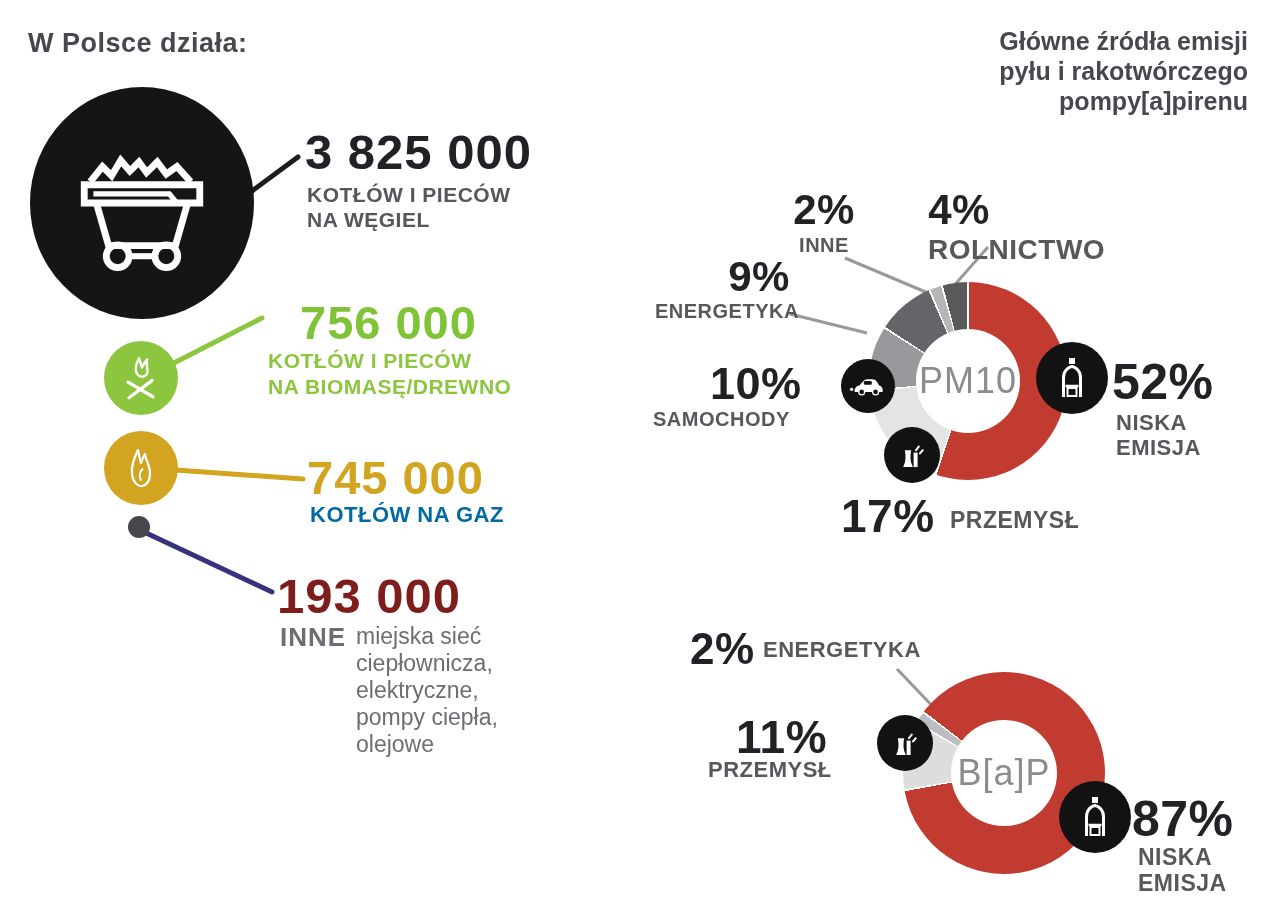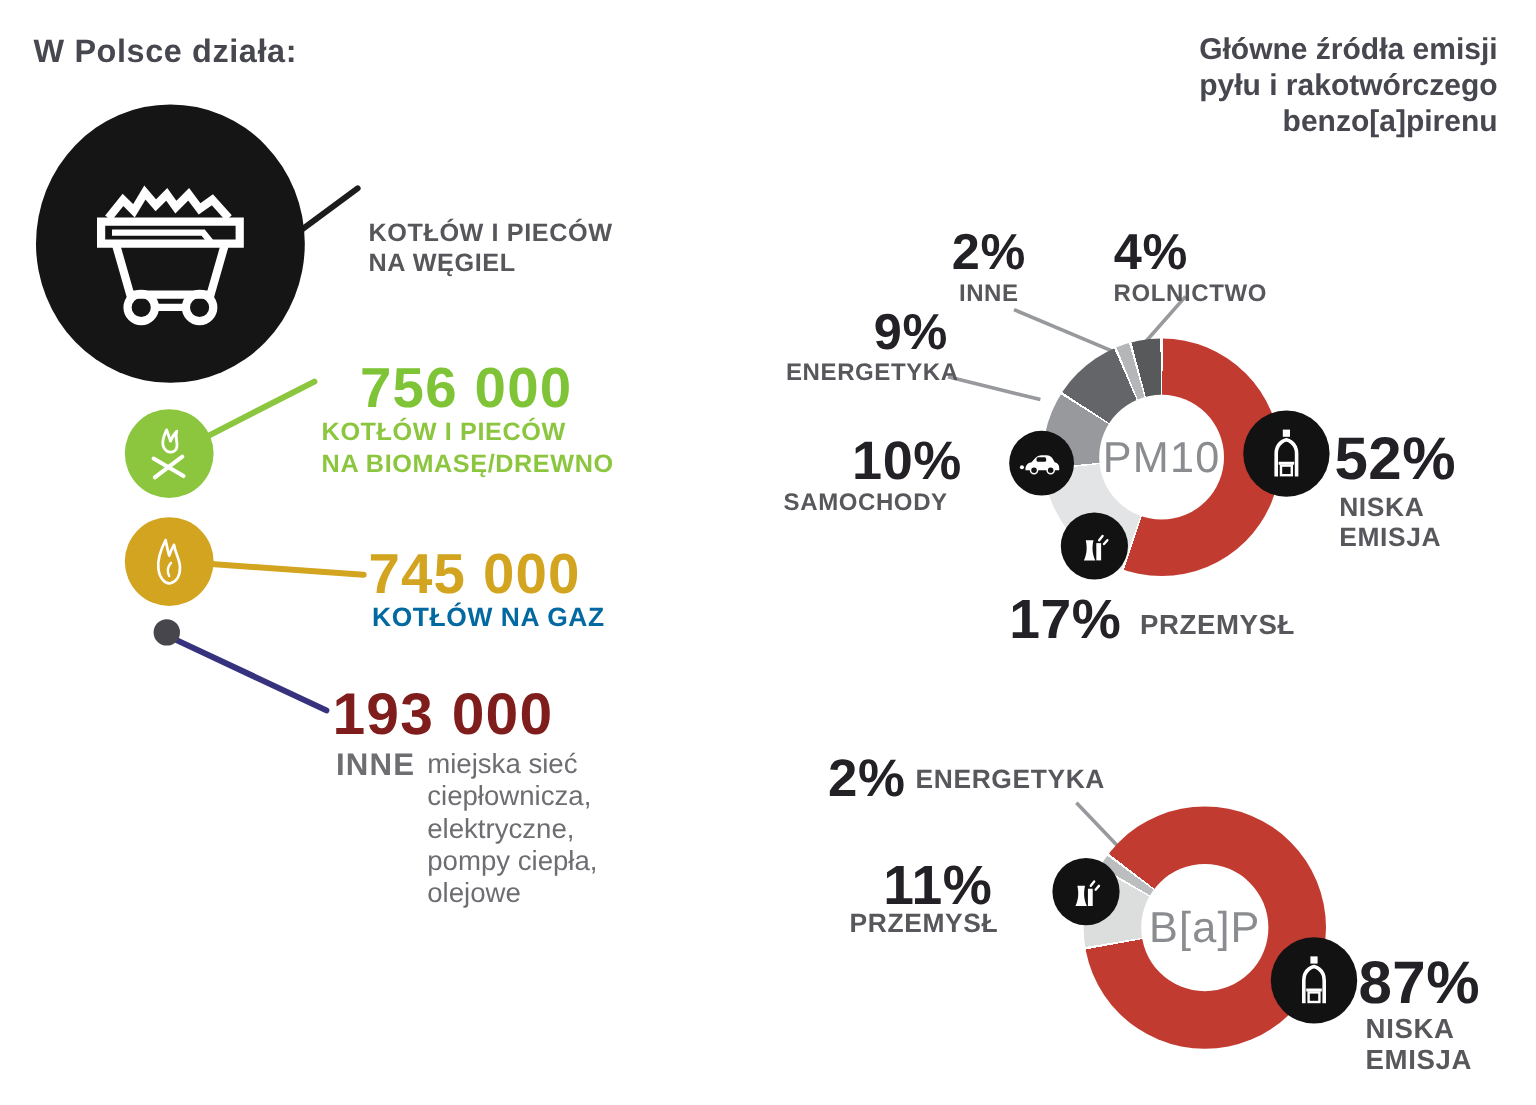--- a/index.html
+++ b/index.html
@@ -36,21 +36,21 @@
   .ic-car{left:841px;top:359px;width:54px;height:54px;}
   .ic-fact-pm{left:884px;top:427px;width:56px;height:56px;}
   .ic-furn-pm{left:1036px;top:342px;width:72px;height:72px;}
   .ic-fact-bap{left:877px;top:715px;width:56px;height:56px;}
   .ic-furn-bap{left:1059px;top:781px;width:72px;height:72px;}
   .pct{position:absolute;font-weight:bold;color:#232026;letter-spacing:.5px;white-space:nowrap;}
   .cat{position:absolute;font-weight:bold;color:#57575c;letter-spacing:.5px;white-space:nowrap;}
   .p-inne{left:792px;top:186px;width:64px;text-align:center;font-size:42px;}
   .n-inne{left:792px;top:234px;width:64px;text-align:center;font-size:20px;}
   .p-rol{left:925px;top:186px;width:68px;text-align:center;font-size:42px;}
-  .n-rol{left:928px;top:234px;font-size:20px;}
+  .n-rol{left:928px;top:234px;font-size:28px;}
   .p-ene{left:728px;top:253px;width:62px;text-align:center;font-size:42px;}
   .n-ene{left:655px;top:300px;font-size:20px;}
   .p-sam{left:710px;top:358px;font-size:45px;}
   .n-sam{left:653px;top:408px;font-size:20px;}
   .p-nis{left:1112px;top:353px;font-size:50px;}
   .n-nis{left:1116px;top:410px;font-size:22px;line-height:25px;}
   .p-prz{left:841px;top:489px;font-size:46px;}
   .n-prz{left:950px;top:507px;font-size:23px;}
   .p-ene2{left:690px;top:624px;font-size:44px;}
   .n-ene2{left:763px;top:637px;font-size:22px;}
@@ -82,20 +82,21 @@
     <svg width="152" height="152" viewBox="0 0 100 100">
       <polyline points="16,36 24,26 30,32 36,22 42,29 48,23 53,30 60,23 66,31 73,26 82,36" fill="none" stroke="#fff" stroke-width="4.5" stroke-linejoin="miter"></polyline>
       <path d="M12,38 H88 V50 H12 Z" fill="none" stroke="#fff" stroke-width="4.5"></path>
       <path d="M18,44 H68 L72,49" fill="none" stroke="#fff" stroke-width="3.5"></path>
       <path d="M20,50 L28,78 H72 L80,50" fill="none" stroke="#fff" stroke-width="4.5"></path>
       <circle cx="34" cy="85" r="7.5" fill="none" stroke="#fff" stroke-width="4.5"></circle>
       <circle cx="66" cy="85" r="7.5" fill="none" stroke="#fff" stroke-width="4.5"></circle>
       <line x1="42" y1="85" x2="58" y2="85" stroke="#fff" stroke-width="4"></line>
     </svg>
   </div>
+  <div class="val v-coal">3 825 000</div>
   <div class="abs l-coal">
     <div>KOTŁÓW I PIECÓW</div>
     <div>NA WĘGIEL</div>
   </div>
 
   <div class="circle c-bio">
     <svg width="52" height="52" viewBox="0 0 100 100">
       <path d="M46,12 C40,24 36,36 44,44 C48,49 57,49 61,43 C66,35 58,26 62,14 C56,20 54,25 52,30 C50,23 48,18 46,12 Z" fill="none" stroke="#fff" stroke-width="4.5" stroke-linejoin="round"></path>
       <line x1="25" y1="58" x2="73" y2="86" stroke="#fff" stroke-width="6.5" stroke-linecap="round"></line>
       <line x1="71" y1="55" x2="27" y2="88" stroke="#fff" stroke-width="6.5" stroke-linecap="round"></line>
@@ -123,21 +124,21 @@
     <div>miejska sieć</div>
     <div>ciepłownicza,</div>
     <div>elektryczne,</div>
     <div>pompy ciepła,</div>
     <div>olejowe</div>
   </div>
 
   <div class="abs right-title">
     <div>Główne źródła emisji</div>
     <div>pyłu i rakotwórczego</div>
-    <div>benzo[a]pirenu</div>
+    <div>pompy[a]pirenu</div>
   </div>
 
   <div class="donut donut-pm10" style="background: conic-gradient(rgb(255, 255, 255) 0deg, rgb(255, 255, 255) 0.6deg, rgb(194, 59, 48) 0.6deg, rgb(194, 59, 48) 198.549deg, rgb(255, 255, 255) 198.549deg, rgb(255, 255, 255) 199.149deg, rgb(255, 255, 255) 199.149deg, rgb(255, 255, 255) 199.749deg, rgb(227, 228, 229) 199.749deg, rgb(227, 228, 229) 263.655deg, rgb(255, 255, 255) 263.655deg, rgb(255, 255, 255) 264.255deg, rgb(255, 255, 255) 264.255deg, rgb(255, 255, 255) 264.855deg, rgb(151, 153, 156) 264.855deg, rgb(151, 153, 156) 301.953deg, rgb(255, 255, 255) 301.953deg, rgb(255, 255, 255) 302.553deg, rgb(255, 255, 255) 302.553deg, rgb(255, 255, 255) 303.153deg, rgb(100, 101, 104) 303.153deg, rgb(100, 101, 104) 336.421deg, rgb(255, 255, 255) 336.421deg, rgb(255, 255, 255) 337.021deg, rgb(255, 255, 255) 337.021deg, rgb(255, 255, 255) 337.621deg, rgb(180, 182, 184) 337.621deg, rgb(180, 182, 184) 344.081deg, rgb(255, 255, 255) 344.081deg, rgb(255, 255, 255) 344.681deg, rgb(255, 255, 255) 344.681deg, rgb(255, 255, 255) 345.281deg, rgb(88, 89, 91) 345.281deg, rgb(88, 89, 91) 359.4deg, rgb(255, 255, 255) 359.4deg, rgb(255, 255, 255) 360deg);">
     <div class="hole hole-pm10">PM10</div>
   </div>
 
   <div class="circle icoc ic-car">
     <svg width="42" height="42" viewBox="0 0 100 100">
       <circle cx="11" cy="58" r="4" fill="#fff"></circle>
       <path d="M18,62 Q18,50 30,48 L38,39 Q42,34 49,34 L60,34 Q68,34 72,41 L76,48 Q85,50 85,60 L85,64 L18,64 Z" fill="#fff"></path>

